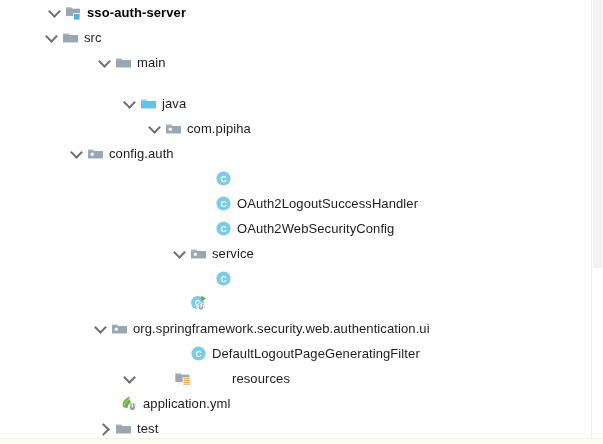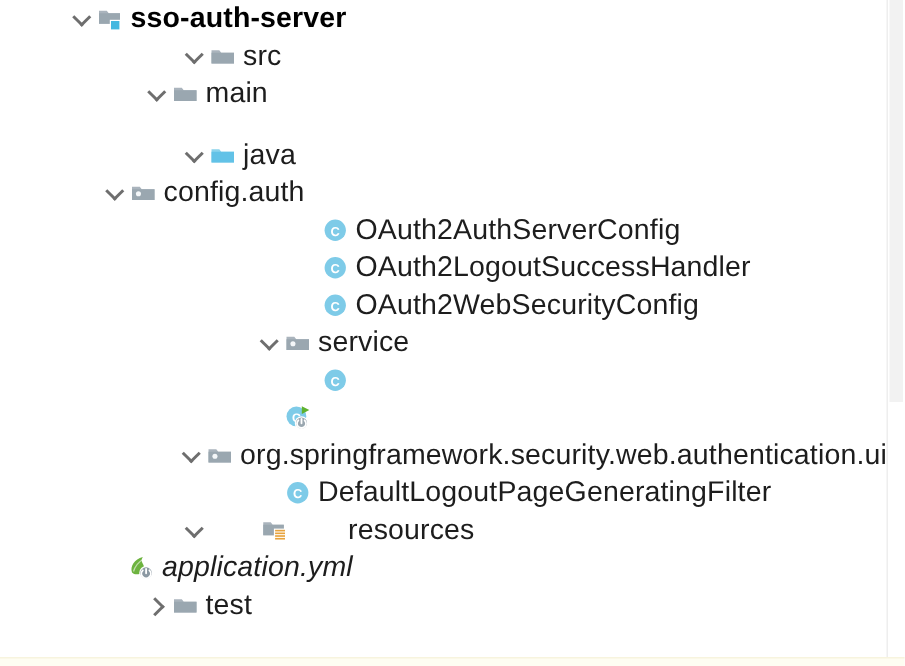--- a/index.html
+++ b/index.html
@@ -73,21 +73,21 @@
     width: 17px;
     height: 17px;
     flex: 0 0 17px;
     position: relative;
     margin-right: 5px;
   }
   .icon svg { display: block; }
 
   
   .label {
-    font-size: 19px;
+    font-size: 13px;
     color: #1d1d1d;
     line-height: 17px;
     letter-spacing: 0.1px;
   }
   .label.bold { font-weight: bold; color: #000000; }
 
   
   .scroll-track {
     position: absolute;
     top: 0;
@@ -128,21 +128,21 @@
         <span class="icon">
           <svg width="17" height="17" viewBox="0 0 17 17">
             <path d="M1 3.2h5.2l1.3 1.6H15v7.0H1z" fill="#aab4bd"></path>
             <path d="M1 4.8h14v7.0H1z" fill="#9aa7b0"></path>
             <rect x="8.2" y="9.2" width="7" height="7" fill="#ffffff"></rect>
             <rect x="9" y="10" width="5.6" height="5.6" fill="#44b8e0"></rect>
           </svg>
         </span>
         <span class="label bold">sso-auth-server</span>
       </div>
-      <div class="tree-row" style="padding-left: 102px; margin-left: 20px;">
+      <div class="tree-row" style="padding-left: 44px;">
         <span class="twisty expanded"></span>
         <span class="icon">
           <svg width="17" height="17" viewBox="0 0 17 17">
             <path d="M1 4.5h5.2l1.3 1.6H16v7.2H1z" fill="#aab4bd"></path>
             <path d="M1 6.1h15v7.2H1z" fill="#9aa7b0"></path>
           </svg>
         </span>
         <span class="label">src</span>
       </div>
       <div class="tree-row" style="padding-left: 97px;">
@@ -158,40 +158,50 @@
       <div class="tree-row" style="padding-left: 122px; margin-top: 16px;">
         <span class="twisty expanded"></span>
         <span class="icon">
           <svg width="17" height="17" viewBox="0 0 17 17">
             <path d="M1 4.5h5.2l1.3 1.6H16v7.2H1z" fill="#8bd3ec"></path>
             <path d="M1 6.1h15v7.2H1z" fill="#62c2e7"></path>
           </svg>
         </span>
         <span class="label">java</span>
       </div>
+      <div class="tree-row" style="padding-left: 147px;">
+        <span class="twisty expanded"></span>
+        <span class="icon">
+          <svg width="17" height="17" viewBox="0 0 17 17">
+            <path d="M1 4.5h5.2l1.3 1.6H16v7.2H1z" fill="#aab4bd"></path>
+            <path d="M1 6.1h15v7.2H1z" fill="#9aa7b0"></path>
+            <circle cx="5.3" cy="9.2" r="1.7" fill="#f4f7f9"></circle>
+          </svg>
+        </span>
+        <span class="label">com.pipiha</span>
+      </div>
       <div class="tree-row" style="padding-left: 69px;">
         <span class="twisty expanded"></span>
         <span class="icon">
           <svg width="17" height="17" viewBox="0 0 17 17">
             <path d="M1 4.5h5.2l1.3 1.6H16v7.2H1z" fill="#aab4bd"></path>
             <path d="M1 6.1h15v7.2H1z" fill="#9aa7b0"></path>
             <circle cx="5.3" cy="9.2" r="1.7" fill="#f4f7f9"></circle>
           </svg>
         </span>
         <span class="label">config.auth</span>
       </div>
       <div class="tree-row" style="padding-left: 197px;">
         <span class="twisty empty"></span>
         <span class="icon">
           <svg width="17" height="17" viewBox="0 0 17 17">
             <circle cx="8.5" cy="8.5" r="7.1" fill="#7ecbe8"></circle>
             <text x="8.5" y="12.1" text-anchor="middle" font-family="Liberation Sans, sans-serif" font-size="8.6" font-weight="bold" fill="#ffffff">C</text>
           </svg>
         </span>
-        <span class="label">OAuth2AuthServerConfig</span>
       </div>
       <div class="tree-row" style="padding-left: 197px;">
         <span class="twisty empty"></span>
         <span class="icon">
           <svg width="17" height="17" viewBox="0 0 17 17">
             <circle cx="8.5" cy="8.5" r="7.1" fill="#7ecbe8"></circle>
             <text x="8.5" y="12.1" text-anchor="middle" font-family="Liberation Sans, sans-serif" font-size="8.6" font-weight="bold" fill="#ffffff">C</text>
           </svg>
         </span>
         <span class="label">OAuth2LogoutSuccessHandler</span>
@@ -233,21 +243,21 @@
             <circle cx="7.6" cy="7.6" r="6.6" fill="#7ecbe8"></circle>
             <text x="7.6" y="11.0" text-anchor="middle" font-family="Liberation Sans, sans-serif" font-size="8.2" font-weight="bold" fill="#ffffff">C</text>
             <path d="M11.2 0.8 L16.2 3.4 L11.2 6.0 Z" fill="#5fb22e"></path>
             <circle cx="11.0" cy="12.0" r="4.5" fill="#ffffff"></circle>
             <circle cx="11.0" cy="12.0" r="3.7" fill="#9aa7b0"></circle>
             <path d="M11.0 9.3 v2.9" stroke="#ffffff" stroke-width="1.2" stroke-linecap="round" fill="none"></path>
             <path d="M8.9 10.2 a3.0 3.0 0 1 0 4.2 0" stroke="#ffffff" stroke-width="1.2" fill="none" stroke-linecap="round"></path>
           </svg>
         </span>
       </div>
-      <div class="tree-row" style="padding-left: 120px;">
+      <div class="tree-row" style="padding-left: 93px;">
         <span class="twisty expanded"></span>
         <span class="icon">
           <svg width="17" height="17" viewBox="0 0 17 17">
             <path d="M1 4.5h5.2l1.3 1.6H16v7.2H1z" fill="#aab4bd"></path>
             <path d="M1 6.1h15v7.2H1z" fill="#9aa7b0"></path>
             <circle cx="5.3" cy="9.2" r="1.7" fill="#f4f7f9"></circle>
           </svg>
         </span>
         <span class="label">org.springframework.security.web.authentication.ui</span>
       </div>
@@ -269,21 +279,21 @@
             <path d="M0.5 4.8h13.7v7.0H0.5z" fill="#9aa7b0"></path>
             <rect x="7.6" y="7.4" width="8.2" height="9.0" fill="#ffffff"></rect>
             <rect x="8.4" y="8.2" width="6.6" height="1.1" fill="#e8a33d"></rect>
             <rect x="8.4" y="10.0" width="6.6" height="1.1" fill="#e8a33d"></rect>
             <rect x="8.4" y="11.8" width="6.6" height="1.1" fill="#e8a33d"></rect>
             <rect x="8.4" y="13.6" width="6.6" height="1.1" fill="#e8a33d"></rect>
           </svg>
         </span>
         <span class="label">resources</span>
       </div>
-      <div class="tree-row" style="padding-left: 68px; font-style: italic;">
+      <div class="tree-row" style="padding-left: 103px;">
         <span class="twisty empty"></span>
         <span class="icon">
           <svg width="18" height="17" viewBox="0 0 18 17">
             <path d="M2.0 11.6 C0.6 7.6 3.6 3.0 9.2 1.4 C8.0 3.4 8.4 4.6 9.3 6.0 C10.3 7.6 10.6 9.8 8.6 11.6 C6.6 13.4 3.4 13.2 2.0 11.6 Z" fill="#6db33f"></path>
             <path d="M3.0 11.0 C4.2 7.0 6.6 4.6 9.2 3.0" stroke="#ffffff" stroke-width="0.9" fill="none" opacity="0.55"></path>
             <circle cx="11.4" cy="12.0" r="4.6" fill="#ffffff"></circle>
             <circle cx="11.4" cy="12.0" r="3.8" fill="#8c99a3"></circle>
             <path d="M11.4 9.2 v3.0" stroke="#ffffff" stroke-width="1.2" stroke-linecap="round" fill="none"></path>
             <path d="M9.2 10.2 a3.1 3.1 0 1 0 4.4 0" stroke="#ffffff" stroke-width="1.2" fill="none" stroke-linecap="round"></path>
           </svg>

